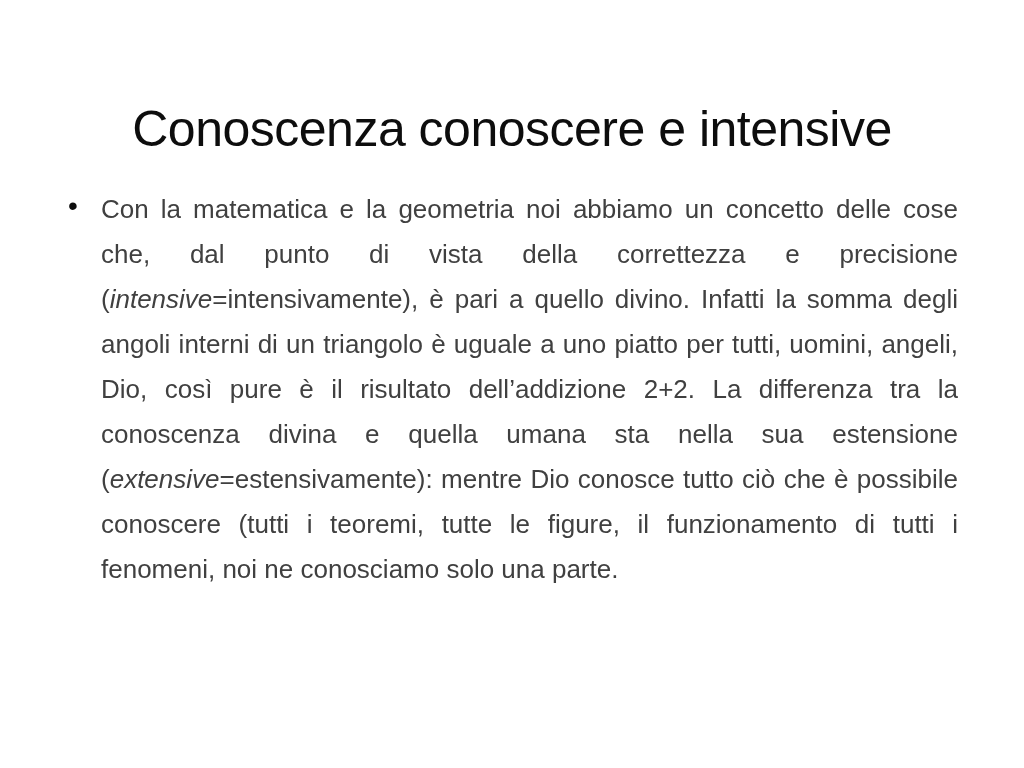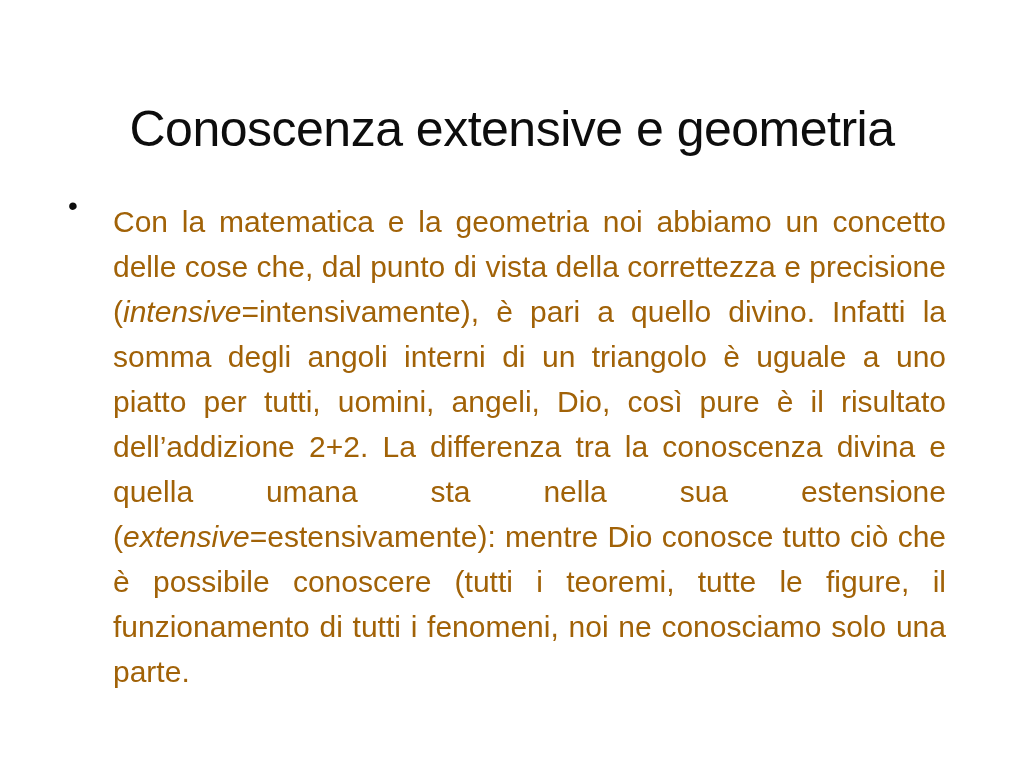--- a/index.html
+++ b/index.html
@@ -44,36 +44,36 @@
   }
   .bullet-marker {
     flex: 0 0 29px;
     width: 29px;
     font-size: 28px;
     line-height: 45px;
     color: #0d0d0d;
   }
   .bullet-paragraph {
     flex: 1 1 auto;
-    margin: 16px;
-    font-size: 30px;
+    margin: 4px;
+    font-size: 26px;
     line-height: 45px;
-    color: #a16207;
+    color: #404040;
     text-align: justify;
     text-justify: inter-word;
   }
   .bullet-paragraph em {
     font-style: italic;
   }
 </style>
 </head>
 <body>
 
 <div class="slide">
-  <h1 class="slide-title">Conoscenza extensive e geometria</h1>
+  <h1 class="slide-title">Conoscenza conoscere e intensive</h1>
 
   <div class="content">
     <div class="bullet-item">
       <span class="bullet-marker">•</span>
       <p class="bullet-paragraph"><span>Con la matematica e la geometria noi abbiamo un concetto delle cose che, dal punto di vista della correttezza e precisione (</span><em>intensive</em><span>=intensivamente), è pari a quello divino. Infatti la somma degli angoli interni di un triangolo è uguale a uno piatto per tutti, uomini, angeli, Dio, così pure è il risultato dell’addizione 2+2. La differenza tra la conoscenza divina e quella umana sta nella sua estensione (</span><em>extensive</em><span>=estensivamente): mentre Dio conosce tutto ciò che è possibile conoscere (tutti i teoremi, tutte le figure, il funzionamento di tutti i fenomeni, noi ne conosciamo solo una parte.</span></p>
     </div>
   </div>
 </div>
 
 </body></html>

